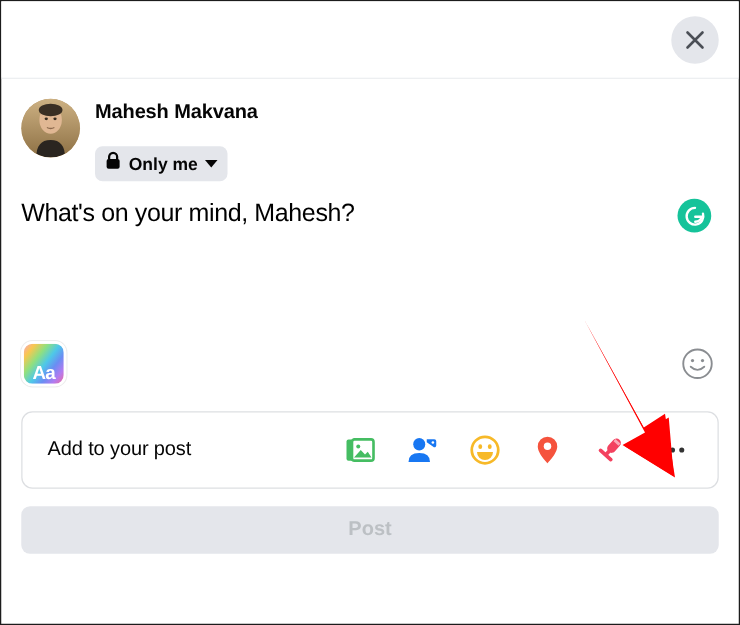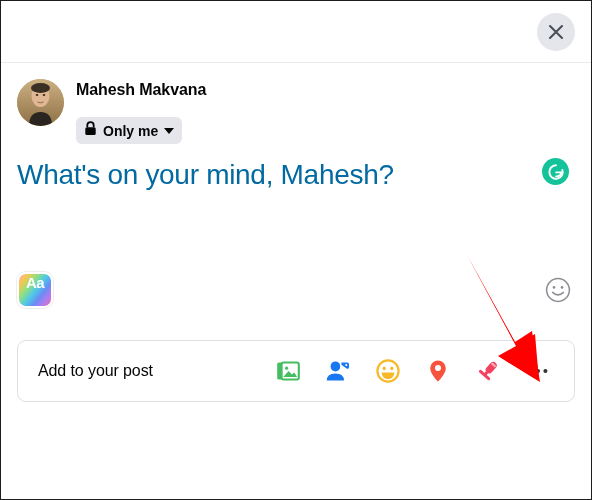--- a/index.html
+++ b/index.html
@@ -89,22 +89,22 @@
     border-top: 6px solid #050505;
   }
 
   
   .compose-area {
     position: relative;
     padding: 14px 16px 0 16px;
     height: 120px;
   }
   .compose-placeholder {
-    font-size: 28px;
-    color: #0369a1;
+    font-size: 20px;
+    color: #000000;
     line-height: 1.2;
     letter-spacing: -0.3px;
   }
   .grammarly {
     position: absolute;
     right: 22px; top: 14px;
     width: 27px; height: 27px;
     border-radius: 50%;
     background: #15c39a;
     display: flex; align-items: center; justify-content: center;
@@ -118,41 +118,41 @@
     justify-content: space-between;
     padding: 0 18px 0 16px;
     height: 52px;
   }
   .aa-btn {
     width: 36px; height: 36px;
     border-radius: 9px;
     background: linear-gradient(128deg,
       #f8a5c2 0%, #f9c74f 16%, #90e07f 34%,
       #4ec8e8 52%, #6a8df3 68%, #b37bf0 84%, #f06a9a 100%);
-    display: flex; align-items: flex-start; justify-content: center;
+    display: flex; align-items: flex-end; justify-content: center;
     border: 2px solid #ffffff;
     box-shadow: 0 0 0 1px #ededed;
     cursor: pointer;
   }
   .aa-text {
     font-size: 15px;
     font-weight: bold;
     color: #ffffff;
     letter-spacing: -0.5px;
   }
   .emoji-btn {
     width: 30px; height: 30px;
     display: flex; align-items: center; justify-content: center;
     cursor: pointer;
   }
   .emoji-btn svg { display:block; }
 
   
   .add-box {
-    margin: 24px 16px 0 16px;
+    margin: 12px 16px 0 16px;
     height: 62px;
     border: 1px solid #dddfe2;
     border-radius: 9px;
     display: flex;
     align-items: center;
     justify-content: space-between;
     padding: 0 18px 0 20px;
     background: #fff;
   }
   .add-label {
@@ -343,19 +343,22 @@
             <circle cx="5.6" cy="13" r="2.05" fill="#333333"></circle>
             <circle cx="13" cy="13" r="2.05" fill="#333333"></circle>
             <circle cx="20.4" cy="13" r="2.05" fill="#333333"></circle>
           </svg>
         </span>
       </div>
 
     </div>
   </div>
 
+  <div class="post-wrap">
+    <button class="post-btn">Post</button>
+  </div>
 
   <svg class="arrow-overlay" viewBox="0 0 592 500">
     <path d="M466 254 L514 341 L531 330 L539 381 L497 355 L515 345 L466 254 Z" fill="#ff0000"></path>
     <path d="M466 254 L520 352 L499 356 L538 380 L534 333 L515 344 Z" fill="#ff0000"></path>
   </svg>
 
 </div>
 
 </body></html>

